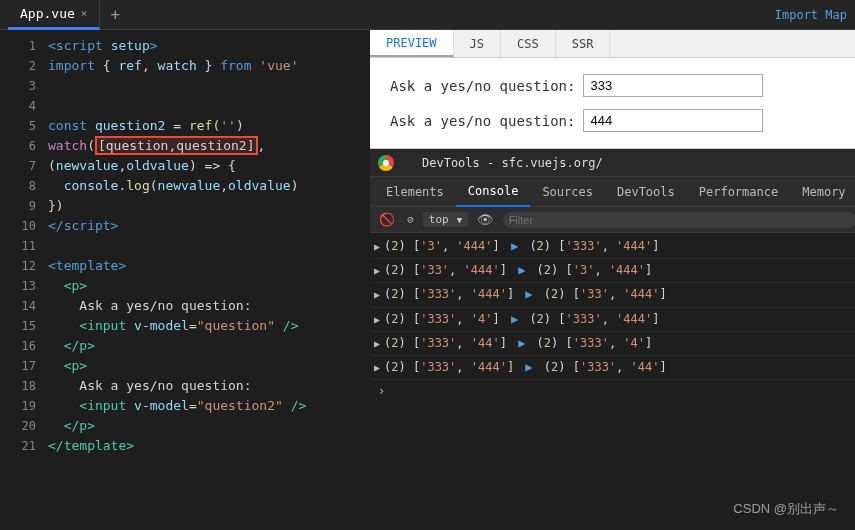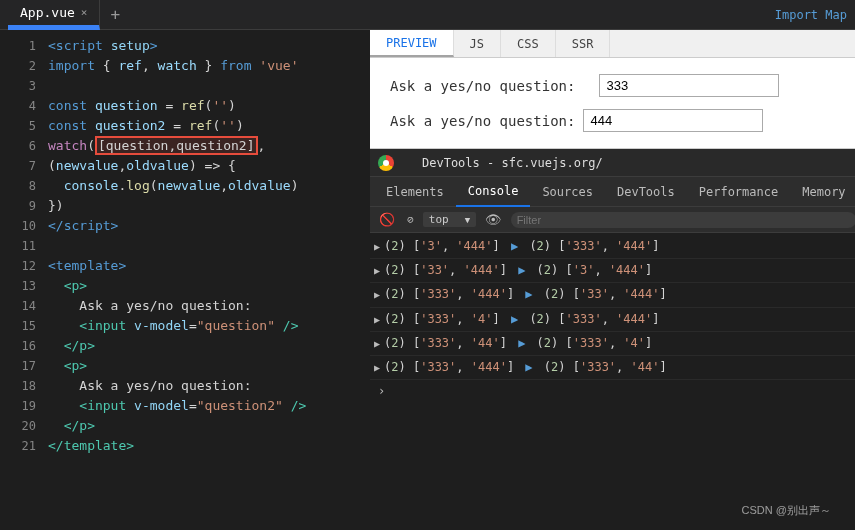--- a/index.html
+++ b/index.html
@@ -18,21 +18,21 @@
     .tab-item {
       display: flex;
       align-items: center;
       padding: 0 12px;
       height: 30px;
       font-size: 13px;
       color: #ccc;
       cursor: pointer;
       border-right: 1px solid #3c3c3c;
     }
-    .tab-item.active { color: #fff; border-bottom: 5px solid #3b82f6; }
+    .tab-item.active { color: #fff; border-bottom: 3px solid #3b82f6; }
     .tab-close { margin-left: 6px; color: #999; font-size: 11px; }
     .tab-add { padding: 0 10px; color: #999; font-size: 16px; cursor: pointer; }
     .import-map { margin-left: auto; color: #569cd6; font-size: 12px; cursor: pointer; }
 
     
     .main-content {
       display: flex;
       flex: 1;
       overflow: hidden;
     }
@@ -206,21 +206,21 @@
     }
     .toolbar-level {
       display: flex;
       align-items: center;
       background: #3c3c3c;
       border-radius: 2px;
       padding: 1px 6px;
       font-size: 11px;
       color: #ccc;
       cursor: pointer;
-      gap: 16px;
+      gap: 8px;
     }
     .filter-input {
       flex: 1;
       background: #3c3c3c;
       border: none;
       color: #ccc;
       font-size: 11px;
       padding: 2px 6px;
       outline: none;
       border-radius: 8px;
@@ -255,23 +255,23 @@
     .console-prompt {
       padding: 4px 8px;
       font-size: 12px;
       color: #d4d4d4;
     }
 
     
     .watermark {
       position: absolute;
       bottom: 12px;
-      right: 24px;
+      right: 16px;
       color: rgba(255,255,255,0.55);
-      font-size: 11px;
+      font-size: 13px;
       font-family: Arial, sans-serif;
     }
   </style>
 </head>
 <body>
 
 <div style="position:relative; width:855px; height:530px; overflow:hidden;">
 
   <div class="top-bar">
     <div class="tab-item active">
@@ -297,21 +297,20 @@
           <span class="line-content"><span class="kw">import</span> { <span class="var">ref</span>, <span class="var">watch</span> } <span class="kw">from</span> <span class="str">'vue'</span></span>
         </div>
 
         <div class="code-line">
           <span class="line-num">3</span>
           <span class="line-content"> </span>
         </div>
 
         <div class="code-line">
           <span class="line-num">4</span>
-          <span class="line-content"><span class="kw">const</span> <span class="var">question</span> = <span class="fn">ref</span>(<span class="str">''</span>)</span>
         </div>
 
         <div class="code-line">
           <span class="line-num">5</span>
           <span class="line-content"><span class="kw">const</span> <span class="var">question2</span> = <span class="fn">ref</span>(<span class="str">''</span>)</span>
         </div>
 
         <div class="code-line">
           <span class="line-num">6</span>
           <span class="line-content"><span class="kw2">watch</span>(<span style="border:2px solid #e74c3c; background:rgba(231,76,60,0.15); padding:0 1px;">[question,question2]</span>,</span>
@@ -407,21 +406,21 @@
           <span>CSS</span>
         </div>
         <div class="preview-tab">
           <span>SSR</span>
         </div>
       </div>
 
       <div class="preview-area">
         <div class="input-row">
           <label>Ask a yes/no question:</label>
-          <input type="text" value="333" style="border: 1px solid rgb(170, 170, 170); padding: 3px 6px; font-size: 13px; width: 180px; margin-left: 16px;">
+          <input type="text" value="333" style="border: 1px solid rgb(170, 170, 170); padding: 3px 6px; font-size: 13px; width: 180px;">
         </div>
         <div class="input-row">
           <label>Ask a yes/no question:</label>
           <input type="text" value="444" style="border: 1px solid rgb(170, 170, 170); padding: 3px 6px; font-size: 13px; width: 180px;">
         </div>
       </div>
 
       <div class="devtools">
 
         <div class="devtools-titlebar">

